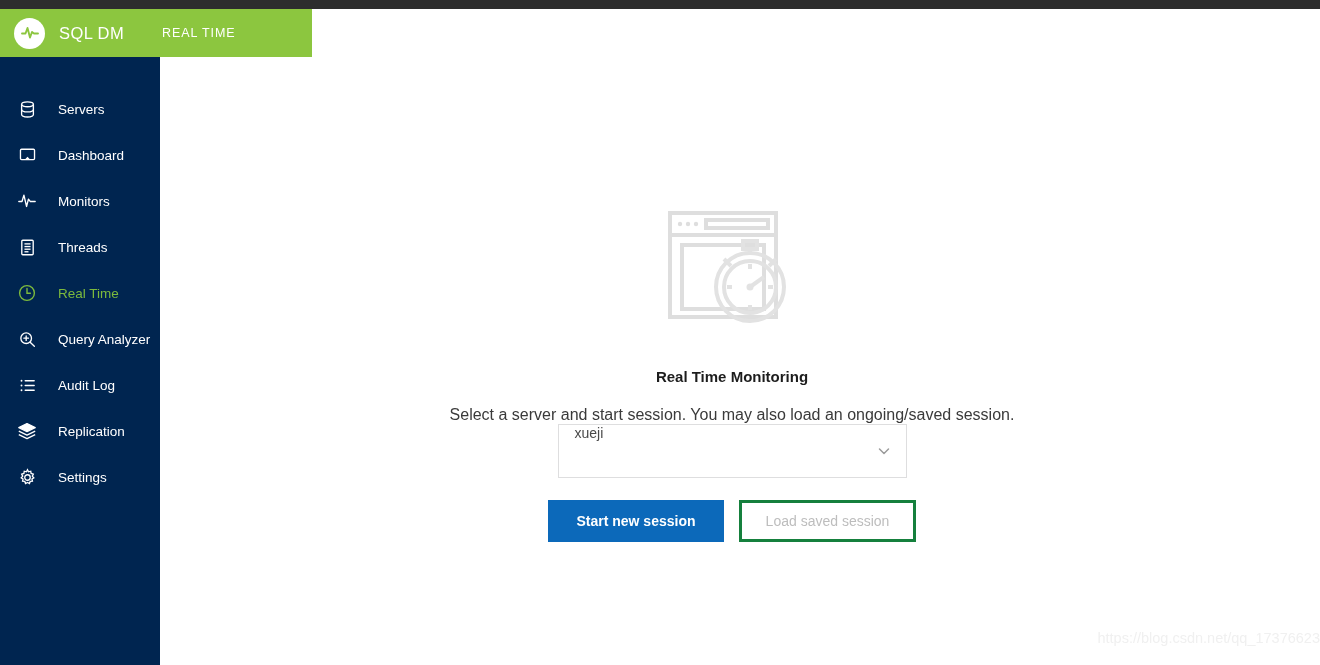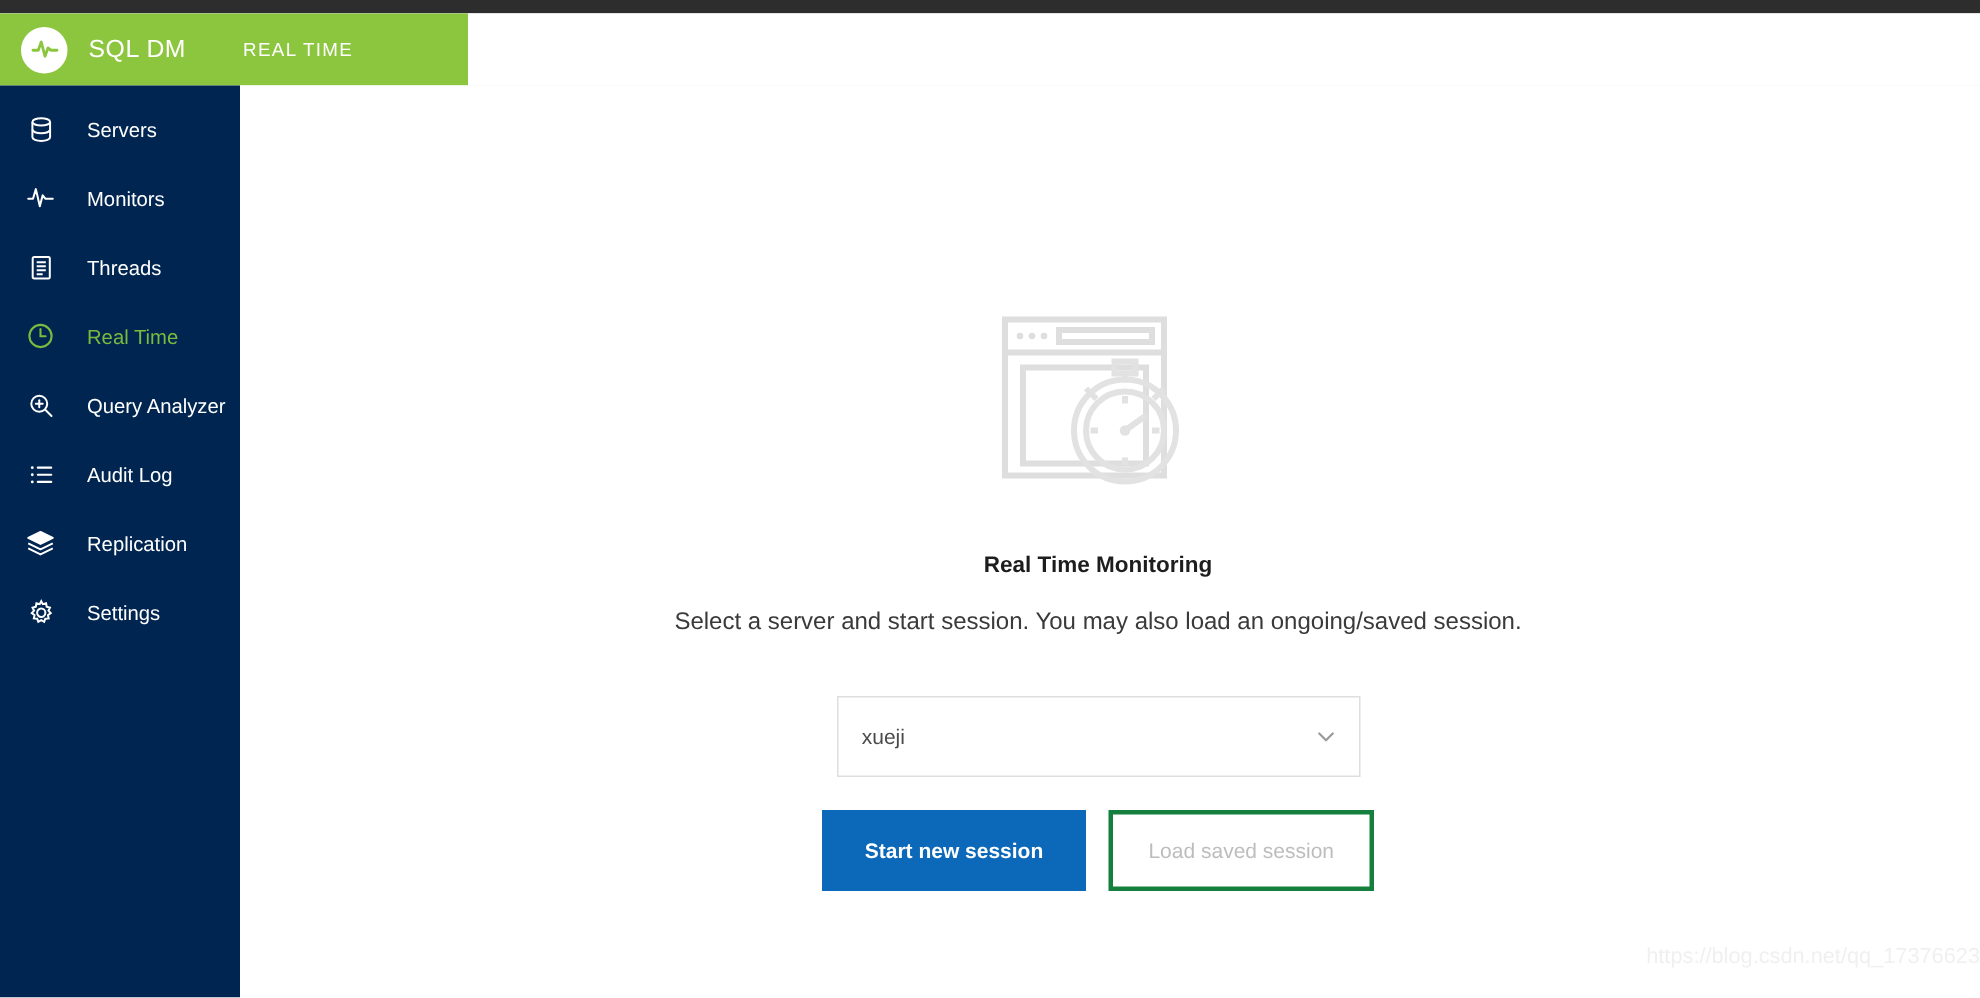--- a/index.html
+++ b/index.html
@@ -76,21 +76,21 @@
     pointer-events: none;
   }
 
   
   .sidebar {
     position: absolute;
     top: 57px; left: 0;
     width: 160px;
     height: 608px;
     background: #002550;
-    padding-top: 6px;
+    padding-top: 29px;
   }
   .nav-item {
     display: flex;
     align-items: center;
     height: 46px;
     padding-left: 15px;
     color: #ffffff;
     font-size: 13.5px;
     cursor: pointer;
   }
@@ -132,27 +132,26 @@
     font-weight: bold;
     color: #1d1d1d;
   }
   .empty-sub {
     margin-top: 21px;
     font-size: 16px;
     color: #3a3a3a;
   }
   .select-wrap {
     position: relative;
-    margin-top: 40px;
     width: 349px;
     height: 54px;
     border: 1px solid #dededf;
     background: #ffffff;
     display: flex;
-    align-items: center;
+    align-items: flex-start;
     cursor: pointer;
   }
   .select-value {
     font-size: 14px;
     color: #4a4a4a;
     margin-left: 16px;
   }
   .select-chevron {
     position: absolute;
     right: 14px;
@@ -160,21 +159,21 @@
     transform: translateY(-50%);
     display: flex;
   }
   .button-row {
     margin-top: 22px;
     width: 368px;
     display: flex;
     justify-content: space-between;
   }
   .btn {
-    height: 54px;
+    height: 42px;
     display: flex;
     align-items: center;
     justify-content: center;
     font-size: 14px;
     cursor: pointer;
   }
   .btn-primary {
     width: 176px;
     background: #0c69ba;
     color: #ffffff;
@@ -223,20 +222,29 @@
       <span class="nav-icon">
         <svg width="19" height="19" viewBox="0 0 20 20" fill="none" stroke="#ffffff" stroke-width="1.4">
           <ellipse cx="10" cy="4.5" rx="6.2" ry="2.6"></ellipse>
           <path d="M3.8 4.5v10.8c0 1.44 2.78 2.6 6.2 2.6s6.2-1.16 6.2-2.6V4.5"></path>
           <path d="M3.8 9.9c0 1.44 2.78 2.6 6.2 2.6s6.2-1.16 6.2-2.6"></path>
         </svg>
       </span>
       <span class="nav-label">Servers</span>
     </div>
 
+    <div class="nav-item">
+      <span class="nav-icon">
+        <svg width="19" height="19" viewBox="0 0 20 20" fill="none" stroke="#ffffff" stroke-width="1.4">
+          <rect x="2.6" y="3.4" width="14.8" height="11" rx="1.2"></rect>
+          <path d="M7 14.4l3-3 3 3" fill="#ffffff" stroke="none"></path>
+        </svg>
+      </span>
+      <span class="nav-label">Dashboard</span>
+    </div>
 
     <div class="nav-item">
       <span class="nav-icon">
         <svg width="20" height="20" viewBox="0 0 22 22" fill="none" stroke="#ffffff" stroke-width="1.5" stroke-linejoin="round" stroke-linecap="round">
           <polyline points="2,11.5 5.5,11.5 7.6,4.5 10.5,17 12.6,9 14.5,11.5 20,11.5"></polyline>
         </svg>
       </span>
       <span class="nav-label">Monitors</span>
     </div>
 

